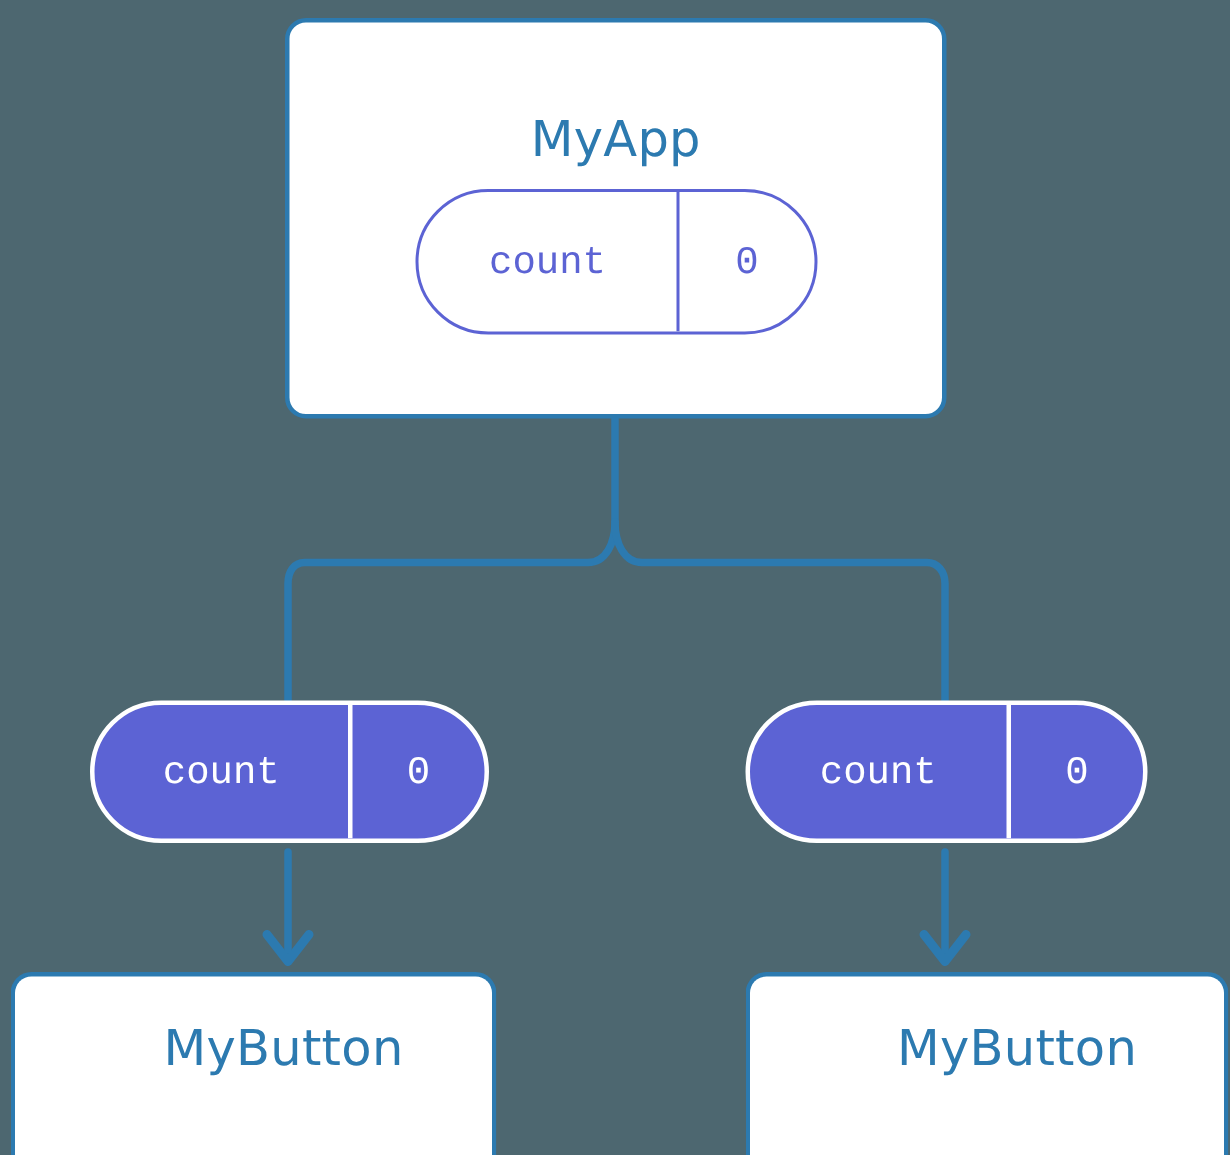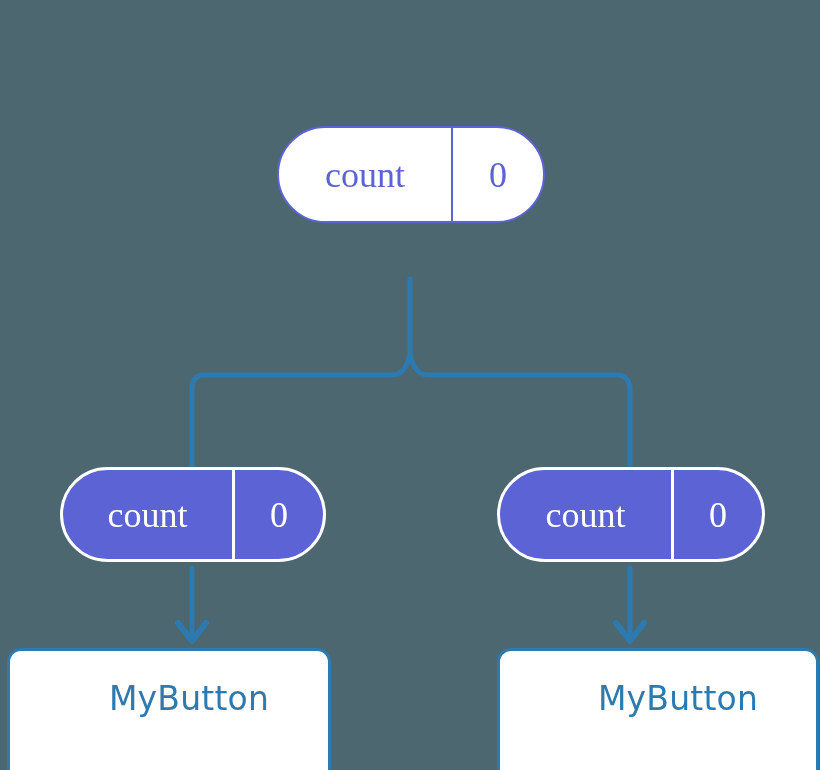--- a/index.html
+++ b/index.html
@@ -89,22 +89,22 @@
     display: flex;
     align-items: stretch;
     box-sizing: border-box;
     border-radius: 999px;
     overflow: hidden;
   }
   .pill-key, .pill-val {
     display: flex;
     align-items: center;
     justify-content: center;
-    font-size: 36px;
-    font-family: Liberation Serif, serif;
+    font-size: 26px;
+    font-family: Liberation Mono, monospace;
     box-sizing: border-box;
     white-space: nowrap;
   }
 
   
   .state-pill.outline {
     border: 2px solid #5c63d4;
     background: #ffffff;
   }
   .state-pill.outline .pill-key {
@@ -173,20 +173,23 @@
              C625,375 630,381 630,389
              L630,468" fill="none" stroke="#2c7ab0" stroke-width="5" stroke-linecap="round" stroke-linejoin="round"></path>
 
     <line x1="192" y1="568" x2="192" y2="640" stroke="#2c7ab0" stroke-width="5" stroke-linecap="round"></line>
     <polyline points="178,623 192,641 206,623" fill="none" stroke="#2c7ab0" stroke-width="6" stroke-linecap="round" stroke-linejoin="round"></polyline>
 
     <line x1="630" y1="568" x2="630" y2="640" stroke="#2c7ab0" stroke-width="5" stroke-linecap="round"></line>
     <polyline points="616,623 630,641 644,623" fill="none" stroke="#2c7ab0" stroke-width="6" stroke-linecap="round" stroke-linejoin="round"></polyline>
   </svg>
 
+  <div class="component-box" id="app-box">
+    <div class="component-title" id="app-title">MyApp</div>
+  </div>
 
   <div class="state-pill outline" id="app-state-pill">
     <div class="pill-key">count</div>
     <div class="pill-val">0</div>
   </div>
 
   <div class="state-pill filled" id="props-pill-left">
     <div class="pill-key">count</div>
     <div class="pill-val">0</div>
   </div>

